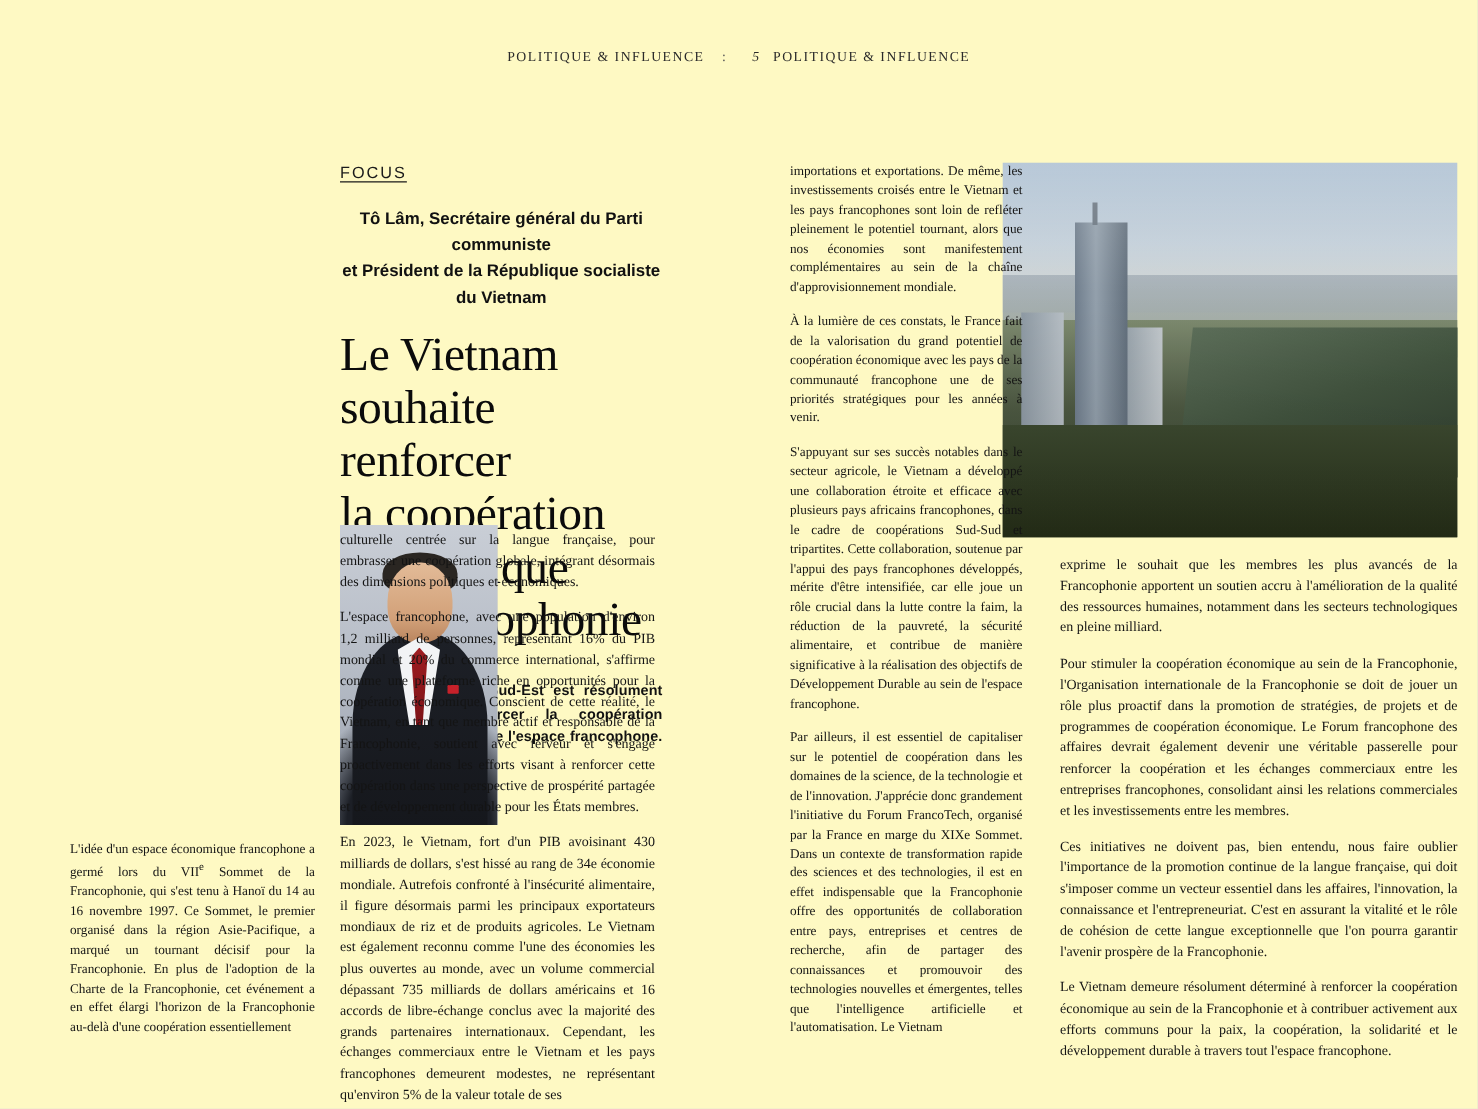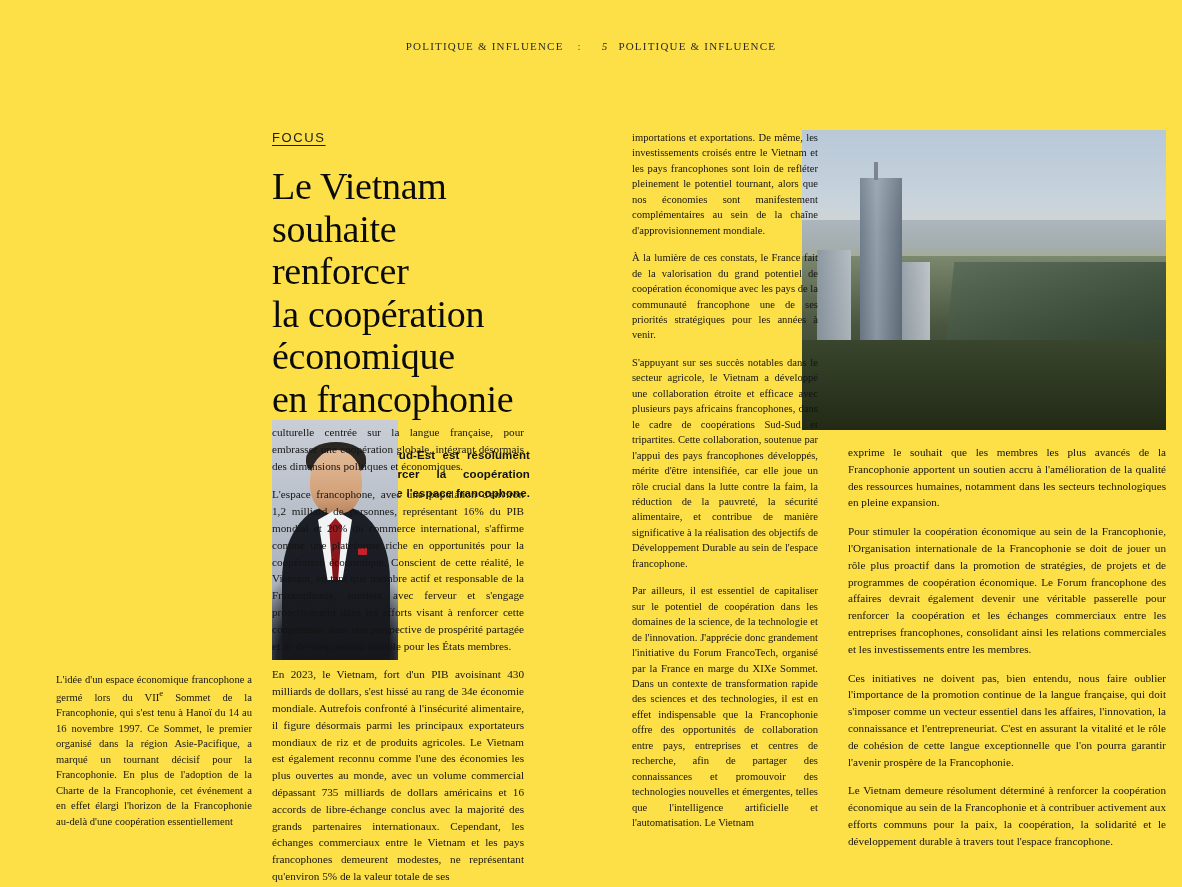--- a/index.html
+++ b/index.html
@@ -11,21 +11,21 @@
     width: 1182px;
     height: 887px;
     overflow: hidden;
     font-family: "Liberation Serif", serif;
   }
   .page {
     position: absolute;
     left: 0; top: 0;
     width: 1182px;
     height: 887px;
-    background: #fde047;
+    background: #fef9c3;
   }
   
   .running-head {
     position: absolute;
     top: 40px;
     left: 0;
     width: 1182px;
     text-align: center;
     font-family: "Liberation Serif", serif;
     font-size: 11px;
@@ -254,20 +254,24 @@
 
   <div class="running-head">
     <span>POLITIQUE &amp; INFLUENCE</span>
     <span class="sep">:</span>
     <span class="folio">5</span>
     <span>POLITIQUE &amp; INFLUENCE</span>
   </div>
 
   <div class="col-left">
     <div class="focus-label">FOCUS</div>
+    <div class="kicker">
+      <div>Tô Lâm, Secrétaire général du Parti communiste</div>
+      <div>et Président de la République socialiste du Vietnam</div>
+    </div>
     <h1 class="headline">
       <div>Le Vietnam souhaite renforcer</div>
       <div>la coopération économique</div>
       <div>en francophonie</div>
     </h1>
     <div class="standfirst">Le pays d'Asie du Sud-Est est résolument déterminé à renforcer la coopération économique au sein de l'espace francophone. Explications.</div>
   </div>
 
   <div class="portrait">
     <div class="bg"></div>
@@ -302,19 +306,19 @@
   </div>
 
   <div class="body-col narrow text-mid">
     <p>importations et exportations. De même, les investissements croisés entre le Vietnam et les pays francophones sont loin de refléter pleinement le potentiel tournant, alors que nos économies sont manifestement complémentaires au sein de la chaîne d'approvisionnement mondiale.</p>
     <p>À la lumière de ces constats, le France fait de la valorisation du grand potentiel de coopération économique avec les pays de la communauté francophone une de ses priorités stratégiques pour les années à venir.</p>
     <p>S'appuyant sur ses succès notables dans le secteur agricole, le Vietnam a développé une collaboration étroite et efficace avec plusieurs pays africains francophones, dans le cadre de coopérations Sud-Sud et tripartites. Cette collaboration, soutenue par l'appui des pays francophones développés, mérite d'être intensifiée, car elle joue un rôle crucial dans la lutte contre la faim, la réduction de la pauvreté, la sécurité alimentaire, et contribue de manière significative à la réalisation des objectifs de Développement Durable au sein de l'espace francophone.</p>
     <p>Par ailleurs, il est essentiel de capitaliser sur le potentiel de coopération dans les domaines de la science, de la technologie et de l'innovation. J'apprécie donc grandement l'initiative du Forum FrancoTech, organisé par la France en marge du XIXe Sommet. Dans un contexte de transformation rapide des sciences et des technologies, il est en effet indispensable que la Francophonie offre des opportunités de collaboration entre pays, entreprises et centres de recherche, afin de partager des connaissances et promouvoir des technologies nouvelles et émergentes, telles que l'intelligence artificielle et l'automatisation. Le Vietnam</p>
   </div>
 
   <div class="body-col text-right-top">
-    <p>exprime le souhait que les membres les plus avancés de la Francophonie apportent un soutien accru à l'amélioration de la qualité des ressources humaines, notamment dans les secteurs technologiques en pleine expansion.</p>
+    <p>exprime le souhait que les membres les plus avancés de la Francophonie apportent un soutien accru à l'amélioration de la qualité des ressources humaines, notamment dans les secteurs technologiques en pleine milliard.</p>
     <p>Pour stimuler la coopération économique au sein de la Francophonie, l'Organisation internationale de la Francophonie se doit de jouer un rôle plus proactif dans la promotion de stratégies, de projets et de programmes de coopération économique. Le Forum francophone des affaires devrait également devenir une véritable passerelle pour renforcer la coopération et les échanges commerciaux entre les entreprises francophones, consolidant ainsi les relations commerciales et les investissements entre les membres.</p>
     <p>Ces initiatives ne doivent pas, bien entendu, nous faire oublier l'importance de la promotion continue de la langue française, qui doit s'imposer comme un vecteur essentiel dans les affaires, l'innovation, la connaissance et l'entrepreneuriat. C'est en assurant la vitalité et le rôle de cohésion de cette langue exceptionnelle que l'on pourra garantir l'avenir prospère de la Francophonie.</p>
     <p>Le Vietnam demeure résolument déterminé à renforcer la coopération économique au sein de la Francophonie et à contribuer activement aux efforts communs pour la paix, la coopération, la solidarité et le développement durable à travers tout l'espace francophone.</p>
   </div>
 
 </div>
 
 </body></html>

